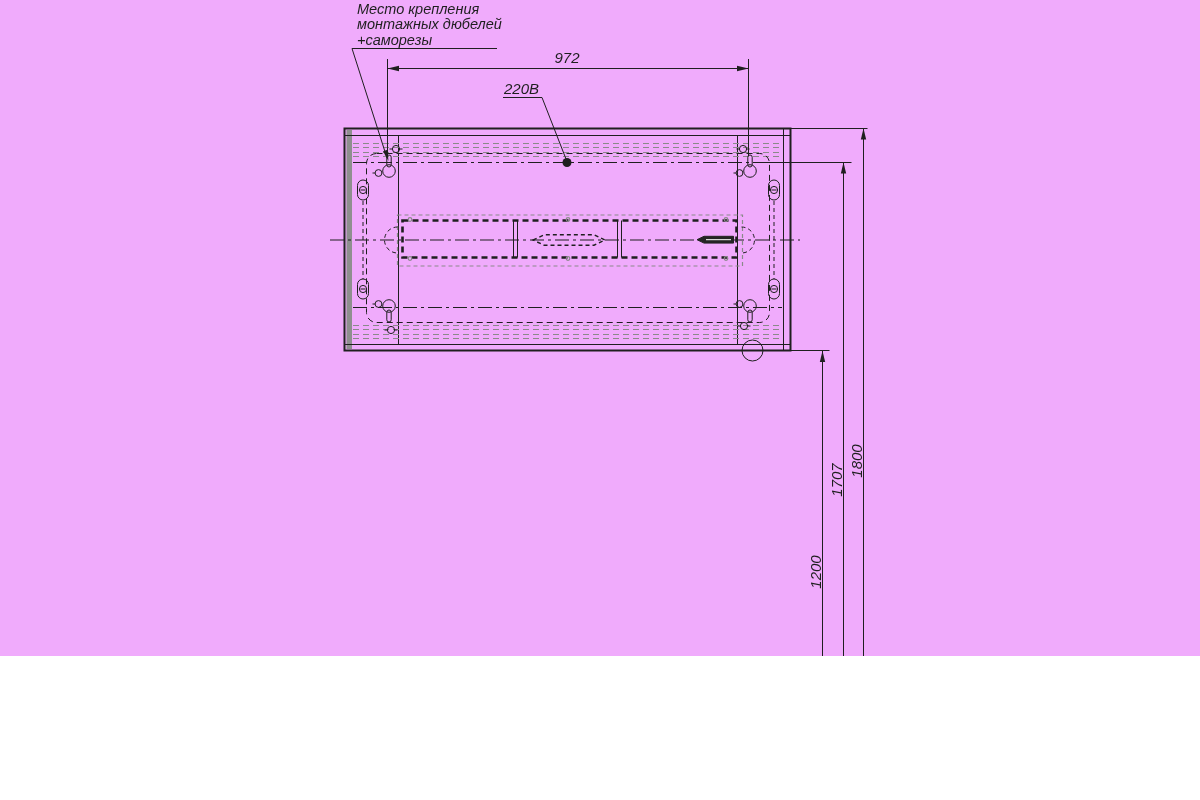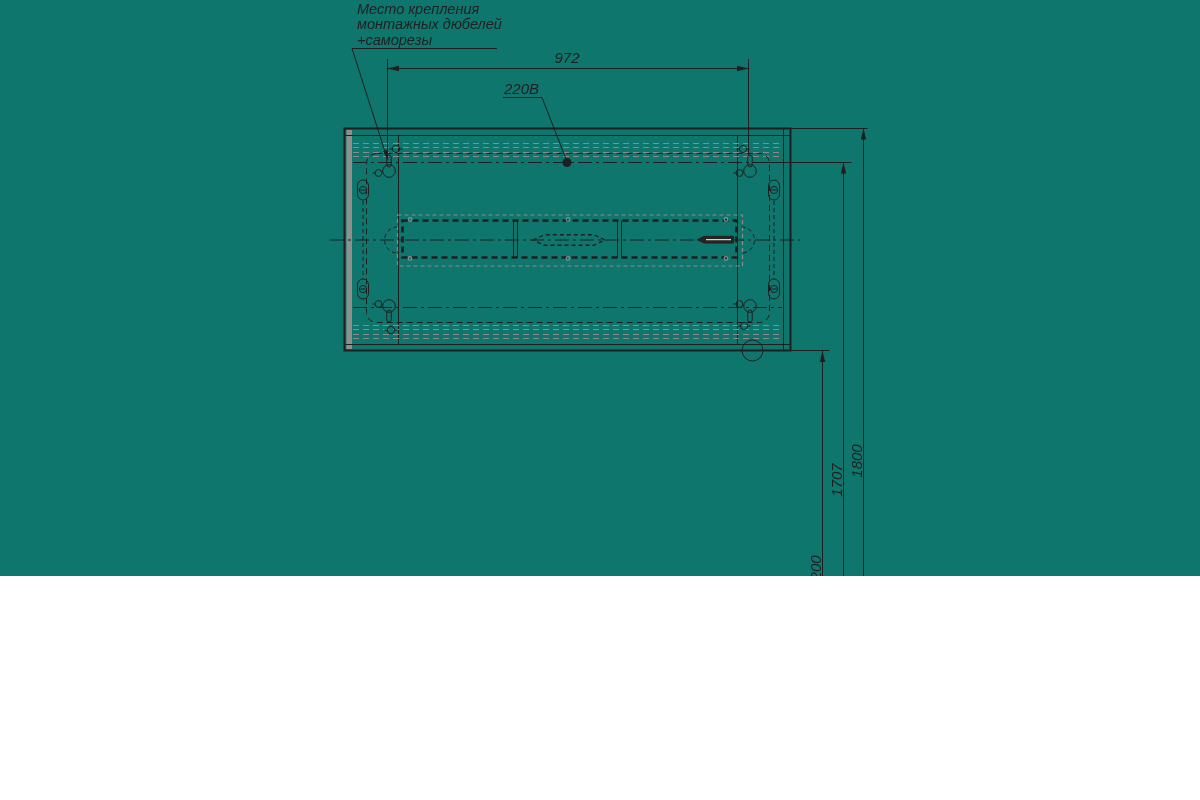--- a/index.html
+++ b/index.html
@@ -1,16 +1,16 @@
 <!DOCTYPE html>
 <html><head>
 <meta charset="utf-8">
 <style>
   html,body{margin:0;padding:0;background:#ffffff;}
-  .page{position:relative;width:1200px;height:576px;background:#0f766e;overflow:hidden;
+  .page{position:relative;width:1200px;height:656px;background:#f0abfc;overflow:hidden;
         font-family:"Liberation Sans", sans-serif;}
   svg{display:block;}
   .txt{font-family:"Liberation Sans", sans-serif;font-style:italic;fill:#1f1f1f;}
   .lbl{font-size:14.5px;}
   .dim{font-size:15px;}
   .ink{stroke:#1f1f1f;fill:none;}
   .w1{stroke-width:1;}
   .w2{stroke-width:2;}
   .grayln{stroke:#8a8a8a;fill:none;stroke-width:1.2;}
   .dash{stroke-dasharray:6,4;}

